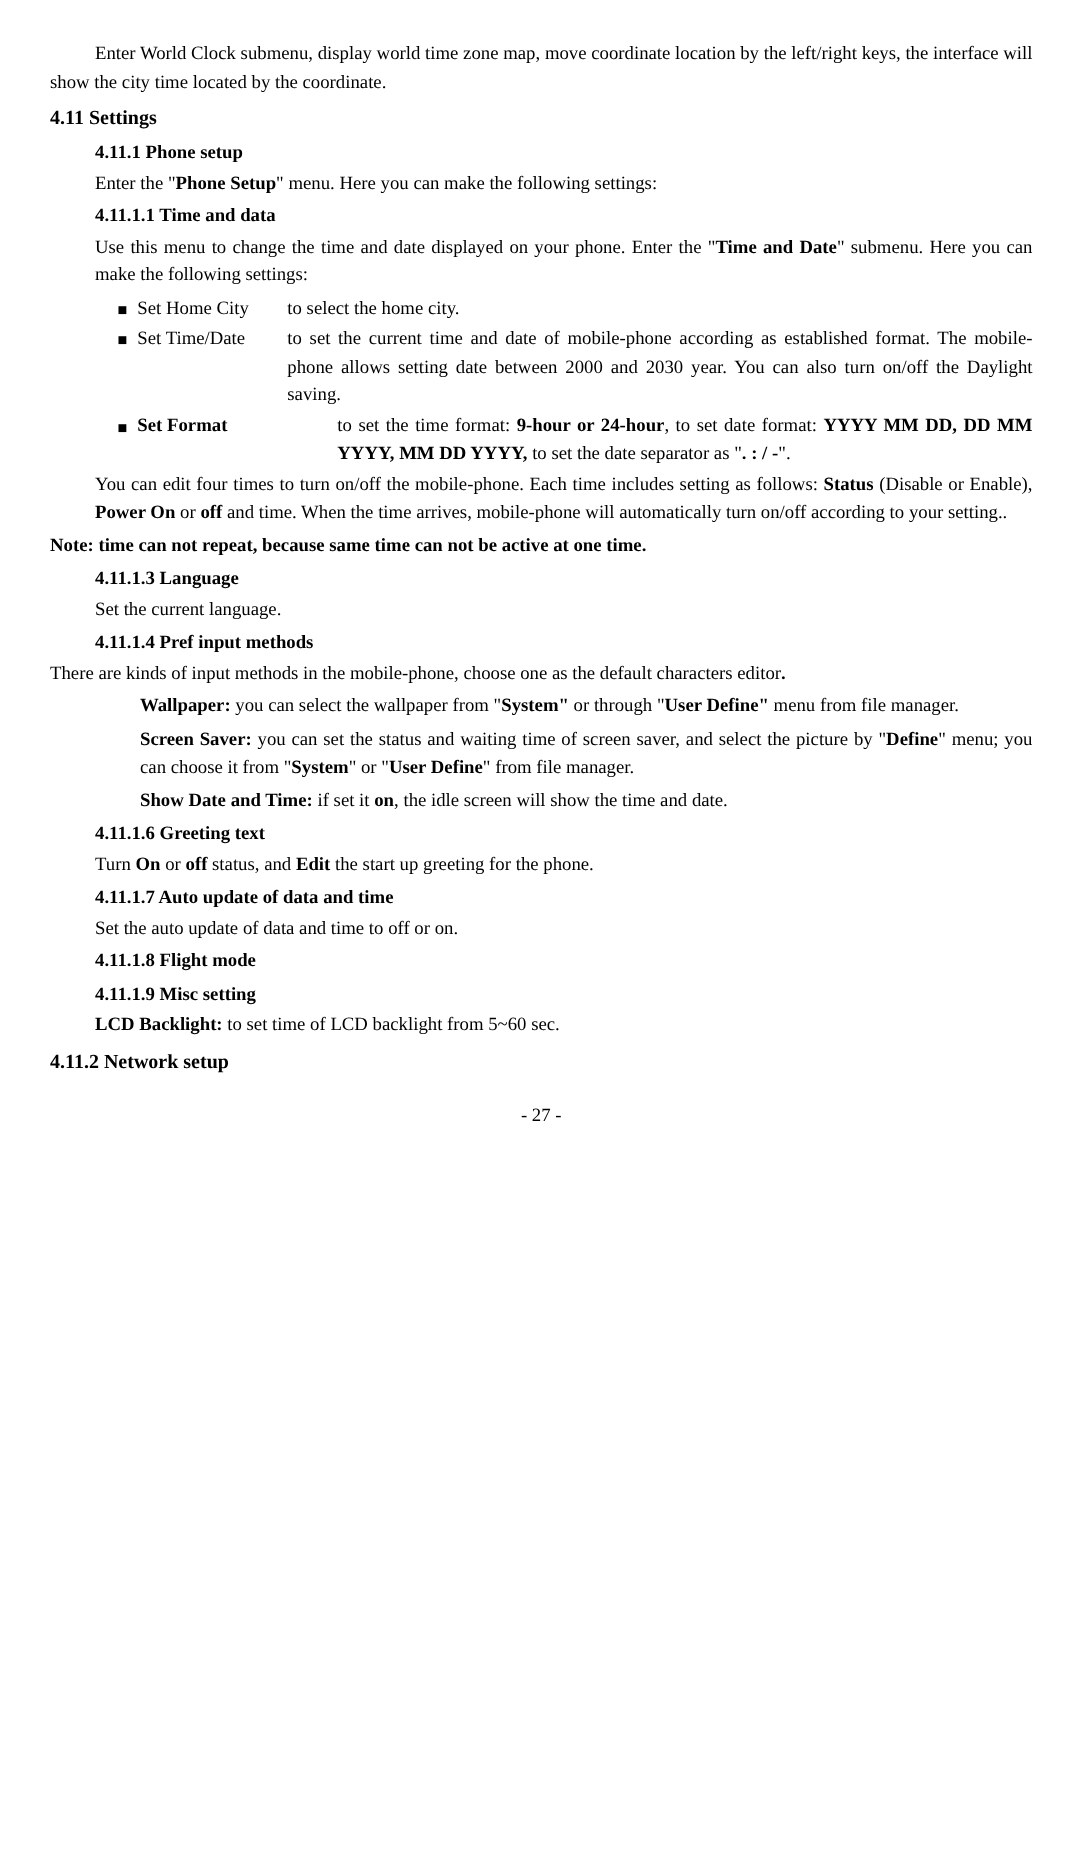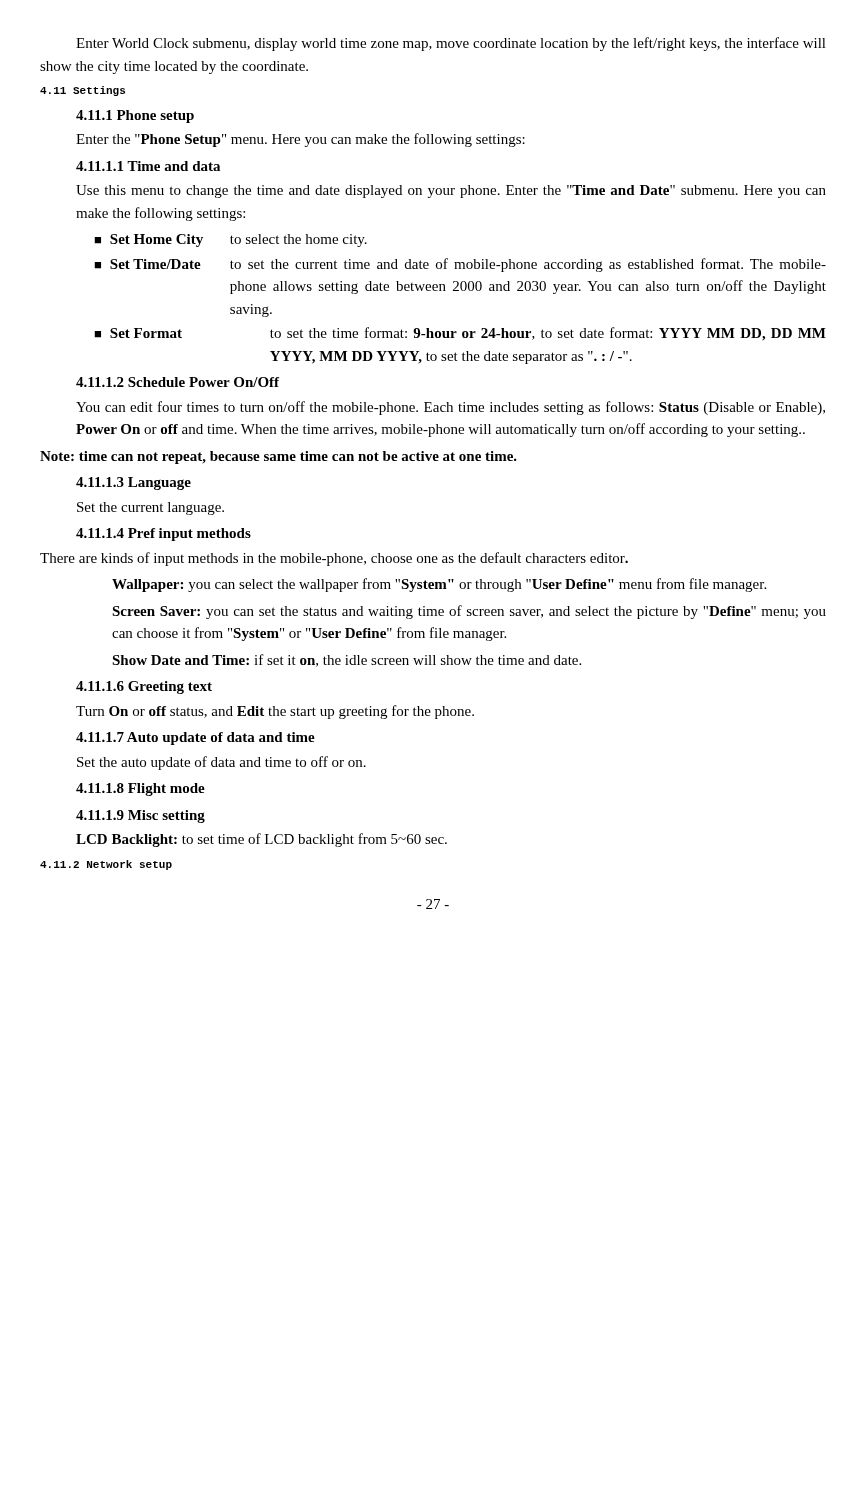--- a/index.html
+++ b/index.html
@@ -25,24 +25,23 @@
       margin-bottom: 4px;
     }
     .indent1 {
       margin-left: 36px;
     }
     .indent2 {
       margin-left: 72px;
     }
     .section-heading {
       font-weight: bold;
-      font-size: 11px;
+      font-size: 16px;
       margin-top: 6px;
       margin-bottom: 2px;
-      font-family: Liberation Mono, monospace;
     }
     .sub-heading {
       font-weight: bold;
       font-size: 15px;
       margin-left: 36px;
       margin-top: 4px;
       margin-bottom: 2px;
     }
     .bullet-row {
       display: flex;
@@ -50,21 +49,21 @@
       margin-left: 54px;
       margin-bottom: 2px;
     }
     .bullet-square {
       font-size: 13px;
       margin-right: 8px;
       margin-top: 2px;
       flex-shrink: 0;
     }
     .bullet-label {
-      font-weight: bold;
+      font-weight: normal;
       min-width: 120px;
       flex-shrink: 0;
     }
     .bullet-label-wide {
       font-weight: bold;
       min-width: 160px;
       flex-shrink: 0;
     }
     .bullet-content {
       flex: 1;
@@ -113,21 +112,20 @@
     <span class="bullet-label">Set Time/Date</span>
     <span class="bullet-content">to set the current time and date of mobile-phone according as established format. The mobile-phone allows setting date between 2000 and 2030 year. You can also turn on/off the Daylight saving.</span>
   </div>
 
   <div class="bullet-row">
     <span class="bullet-square">■</span>
     <span class="bullet-label-wide">Set  Format</span>
     <span class="bullet-content">to set the time format: <strong>9-hour or 24-hour</strong>, to set date format: <strong>YYYY MM DD, DD MM YYYY, MM DD YYYY,</strong> to set the date separator as "<strong>. : / -</strong>".</span>
   </div>
 
-  <p class="sub-heading">4.11.1.2 Schedule Power On/Off</p>
   <p class="indent1" style="text-align:justify;">You can edit four times to turn on/off the mobile-phone. Each time includes setting as follows: <strong>Status</strong> (Disable or Enable), <strong>Power On</strong> or <strong>off</strong> and time. When the time arrives, mobile-phone will automatically turn on/off according to your setting..</p>
   <p class="note-bold">Note: time can not repeat, because same time can not be active at one time.</p>
 
   <p class="sub-heading">4.11.1.3 Language</p>
   <p class="indent1">Set the current language.</p>
 
   <p class="sub-heading">4.11.1.4 Pref input methods</p>
   <p style="text-align:justify;">There are kinds of input methods in the mobile-phone, choose one as the default characters editor<strong>.</strong></p>
 
 

